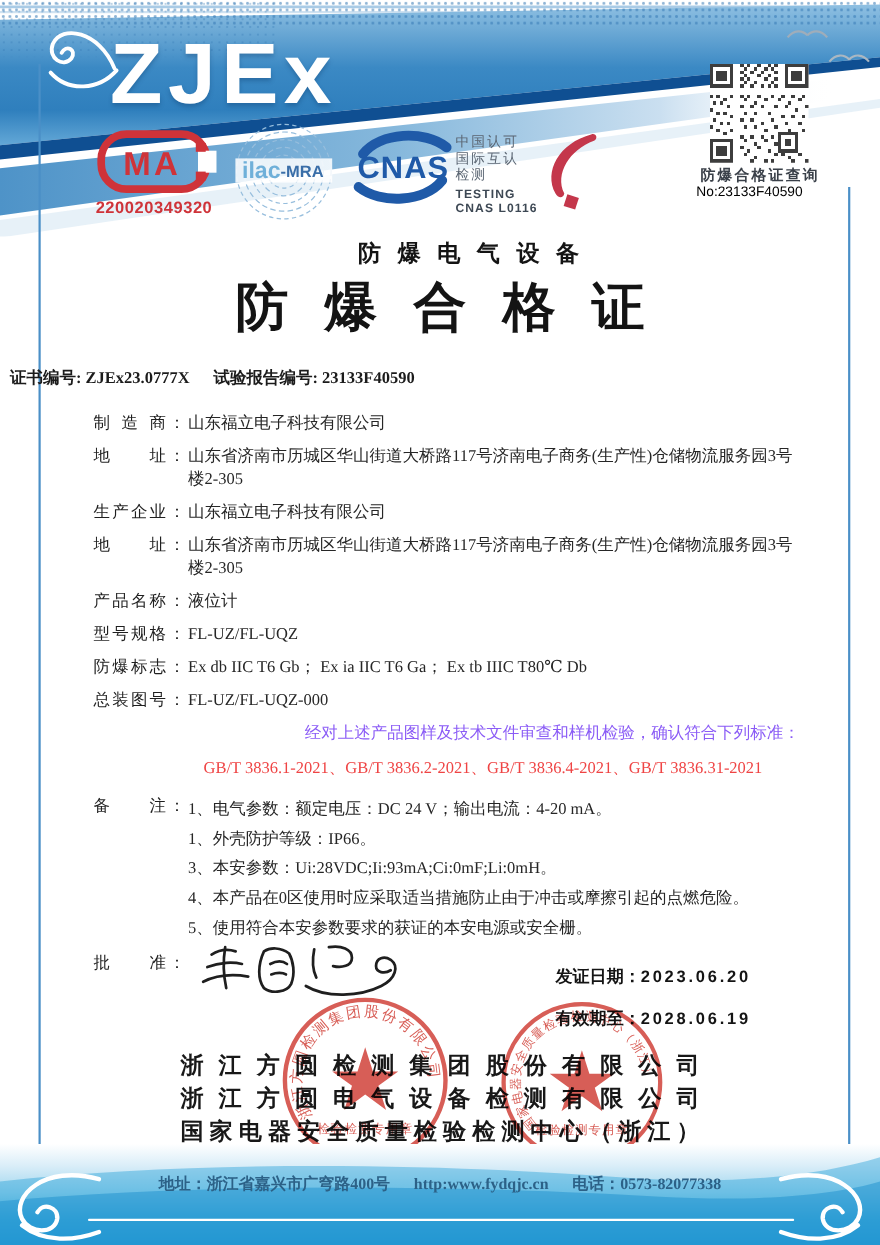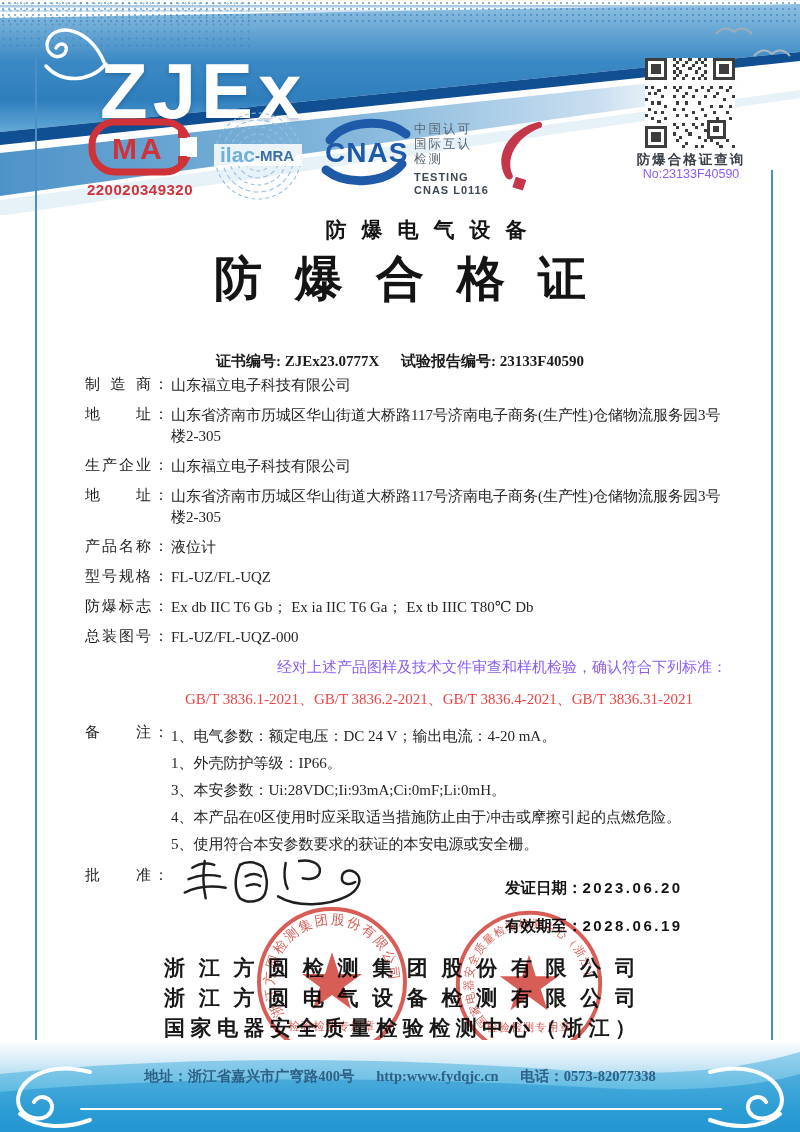--- a/index.html
+++ b/index.html
@@ -12,39 +12,39 @@
   
   .banner{position:absolute;top:0;left:0;width:800px;height:215px;overflow:hidden;}
   .dots{position:absolute;top:0;left:0;width:800px;height:24px;
         background-image:radial-gradient(circle,rgba(52,120,180,.55) 1.1px,rgba(0,0,0,0) 1.4px);
         background-size:6px 6px;}
   .dots2{position:absolute;top:0;left:0;width:250px;height:52px;opacity:.55;
         background-image:radial-gradient(circle,rgba(52,120,180,.6) 1.1px,rgba(0,0,0,0) 1.4px);
         background-size:7px 7px;}
   .brand{position:absolute;left:100px;top:22px;font-family:"Liberation Sans","DejaVu Sans",sans-serif;
         font-size:78px;font-weight:800;letter-spacing:5px;color:#fff;
-        text-shadow:0 2px 4px rgba(15,60,110,.35);margin-top:24px;}
+        text-shadow:0 2px 4px rgba(15,60,110,.35);}
   
   .category{position:absolute;top:216px;left:0;width:100%;text-align:center;font-size:21px;
         font-weight:bold;letter-spacing:15px;text-indent:15px;color:#141414;margin-left:26px;}
   .main-title{position:absolute;top:247px;left:0;width:100%;text-align:center;font-size:48px;
         font-weight:bold;letter-spacing:33px;text-indent:33px;color:#141414;}
-  .cert-line{position:absolute;top:334px;left:0;width:100%;text-align:center;font-size:15px;
-        font-weight:bold;color:#1b1b1b;margin-top:18px;}
+  .cert-line{position:absolute;top:334px;left:0;width:100%;text-align:left;font-size:15px;
+        font-weight:bold;color:#1b1b1b;}
   .cert-line span{margin:0 9px;}
   
   .cma-num{position:absolute;left:78px;top:181px;width:124px;text-align:center;color:#cf3339;
         font-family:"Liberation Sans",sans-serif;font-weight:bold;font-size:15px;letter-spacing:.5px;}
   .cnas-cap{position:absolute;left:414px;top:122px;font-family:"Liberation Sans",sans-serif;
         font-size:12.5px;line-height:15px;letter-spacing:2px;color:#5a6572;}
   .cnas-sub{font-size:11px;font-weight:bold;letter-spacing:1px;color:#3d4854;margin-top:4px;line-height:13px;}
   .qr-cap{position:absolute;left:633px;top:151px;width:116px;text-align:center;
         font-size:13.5px;font-weight:bold;letter-spacing:2px;color:#3a4049;}
-  .qr-num{position:absolute;left:633px;top:167px;width:116px;text-align:center;
-        font-family:"Liberation Sans",sans-serif;font-size:12.5px;color:#8b5cf6;}
+  .qr-num{position:absolute;left:633px;top:167px;width:116px;
+        font-family:"Liberation Sans",sans-serif;font-size:12.5px;color:#000000;}
   
   .fields{position:absolute;left:85px;top:375px;width:642px;font-size:15px;}
   .frow{display:flex;margin-bottom:9px;}
   .flabel{flex:none;width:66px;text-align:justify;text-align-last:justify;color:#1f1f1f;font-weight:500;}
   .fcolon{flex:none;width:20px;text-align:center;color:#1f1f1f;}
   .fvalue{width:552px;line-height:21px;color:#262626;}
   .statement{margin:8px 0 0 0;line-height:21px;color:#8b5cf6;text-align:right;}
   .standards{margin:11px 0 0 0;padding-left:100px;line-height:21px;color:#ef4444;}
   .remarks{margin-top:13px;}
   .remarks .fvalue div{line-height:27px;}

